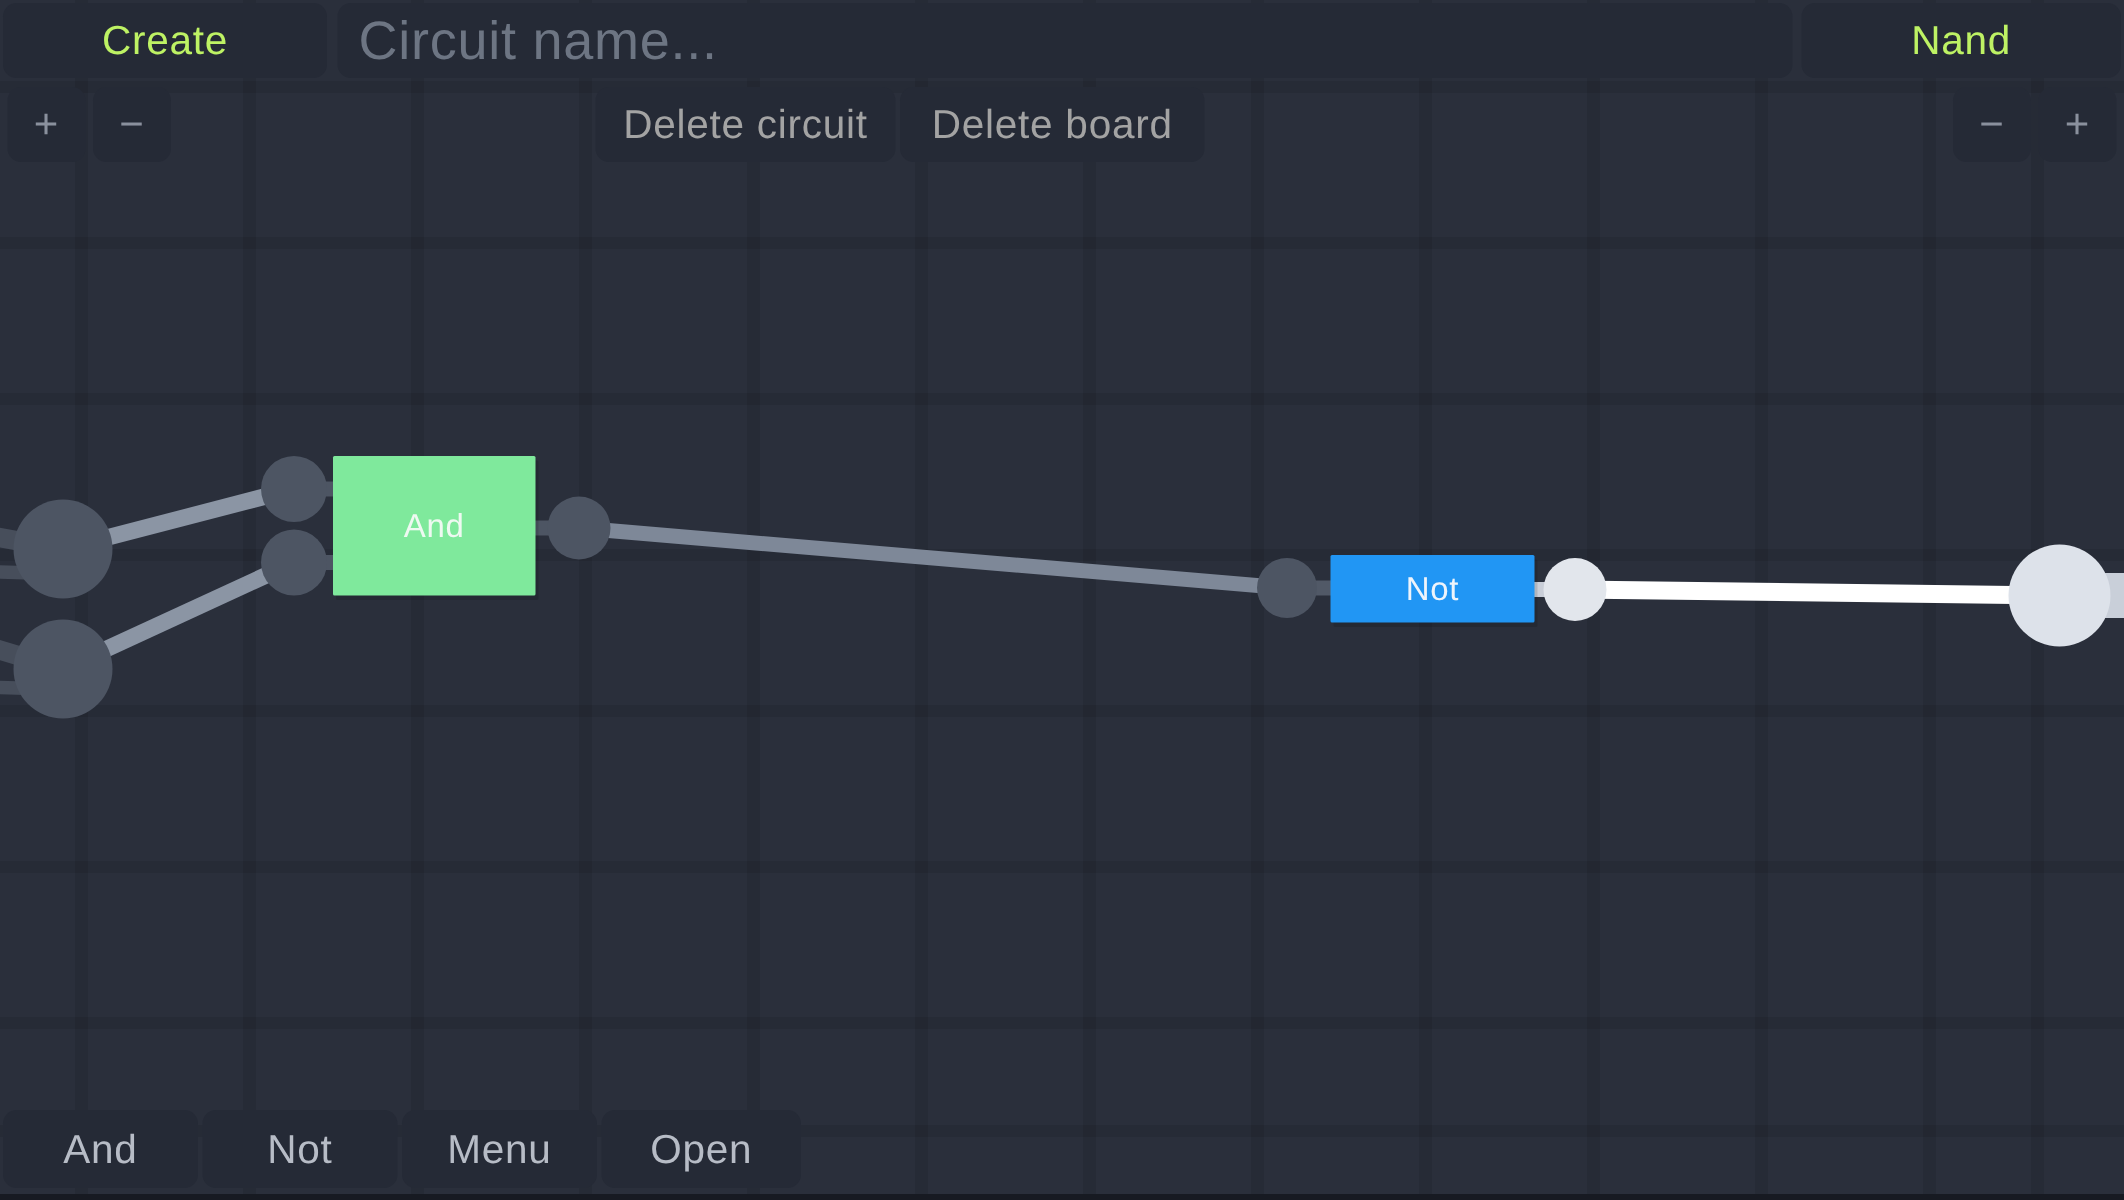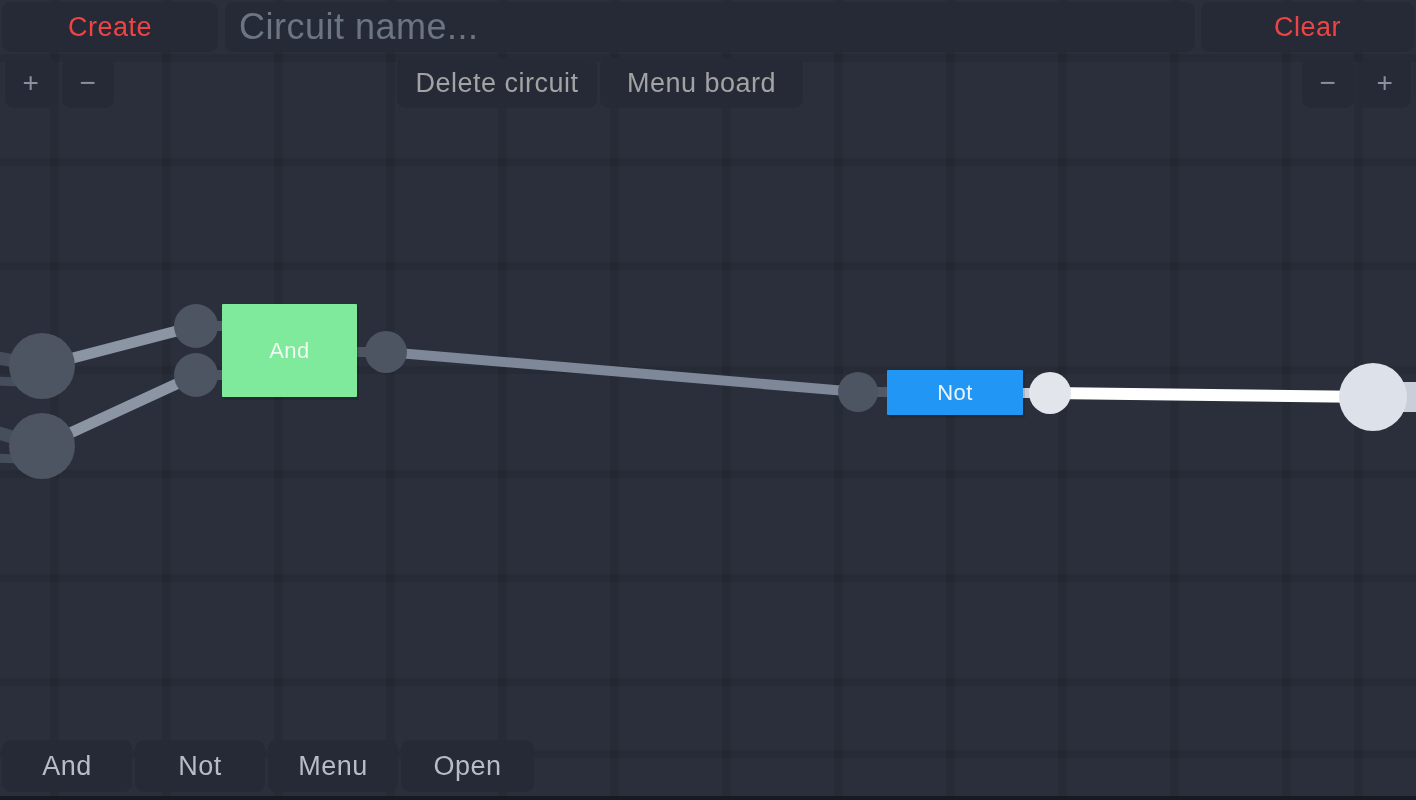--- a/index.html
+++ b/index.html
@@ -25,21 +25,21 @@
     background: #252a36;
     border-radius: 9px;
     display: flex;
     align-items: center;
     justify-content: center;
     color: #a3a3a3;
     font-size: 27px;
     letter-spacing: 0.5px;
     cursor: pointer;
   }
-  .btn.bright { color: #ef4444; }
+  .btn.bright { color: #bef264; }
 
   
   .create-btn { left: 2px;    top: 2px; width: 216px;  height: 50px; }
   .menu-btn   { left: 1201px; top: 2px; width: 213px;  height: 50px; }
   .circuit-name {
     position: absolute; left: 225px; top: 2px; width: 970px; height: 50px;
     background: #252a36; border: none; outline: none; border-radius: 9px;
     color: #c3c7cf; font-size: 36px; letter-spacing: 0.5px;
     padding: 0 14px; font-family: "Liberation Sans", sans-serif;
   }
@@ -114,26 +114,26 @@
       <div class="gate" style="left: 222px; top: 304px; width: 135px; height: 93px; background: rgb(127, 233, 156);">
         <span style="color: rgb(238, 249, 241);">And</span>
       </div>
       <div class="gate" style="left: 887px; top: 370px; width: 136px; height: 45px; background: rgb(33, 150, 244);">
         <span style="color: rgb(238, 244, 251);">Not</span>
       </div>
     </div>
 
   <div class="btn bright create-btn">Create</div>
   <input class="circuit-name" type="text" placeholder="Circuit name..." style="">
-  <div class="btn bright menu-btn">Clear</div>
+  <div class="btn bright menu-btn">Nand</div>
 
   <div class="btn zoom-btn zoom-in-left">+</div>
   <div class="btn zoom-btn zoom-out-left">−</div>
   <div class="btn delete-btn">Delete circuit</div>
-  <div class="btn clear-btn">Menu board</div>
+  <div class="btn clear-btn">Delete board</div>
   <div class="btn zoom-btn zoom-out-right">−</div>
   <div class="btn zoom-btn zoom-in-right">+</div>
 
   <div class="btn palette-btn palette-0">And</div>
   <div class="btn palette-btn palette-1">Not</div>
   <div class="btn palette-btn palette-2">Menu</div>
   <div class="btn palette-btn palette-3">Open</div>
 
   <div class="bottom-edge"></div>
 </div>

